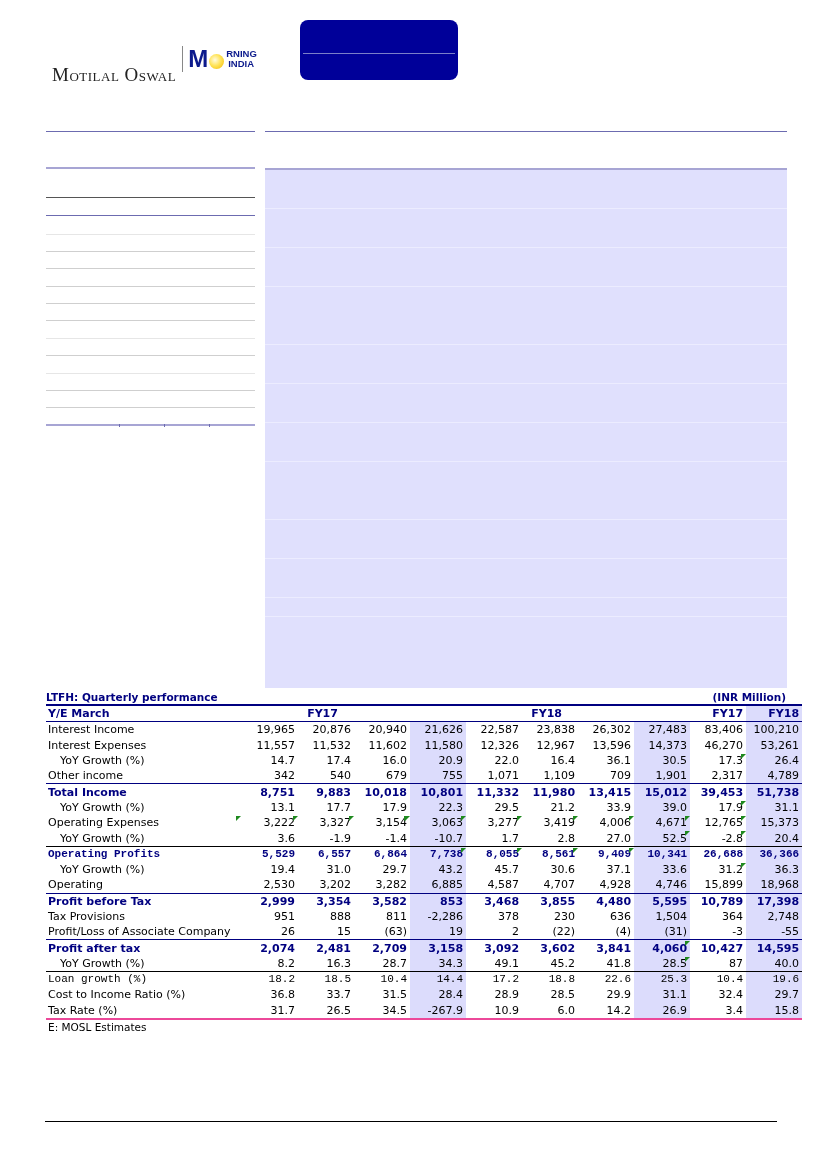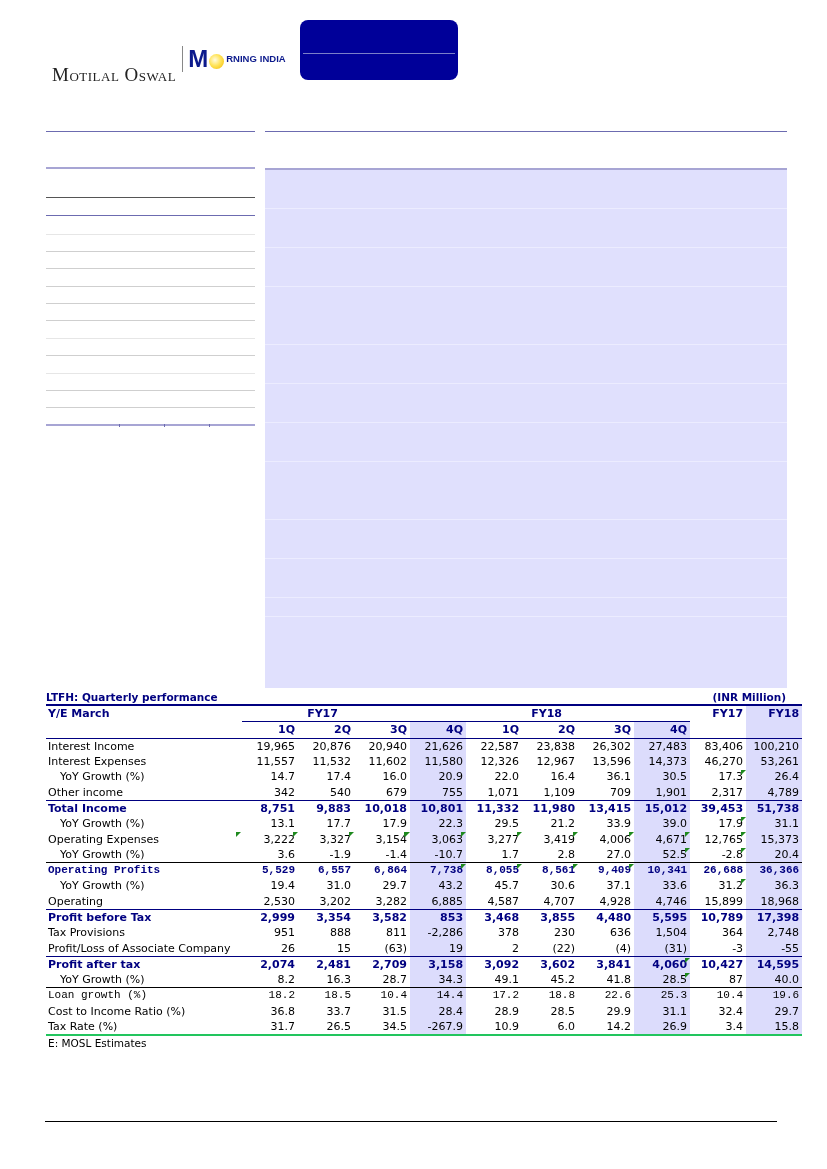--- a/index.html
+++ b/index.html
@@ -4,21 +4,21 @@
 <style>
   html, body { margin: 0; padding: 0; background: #ffffff; }
   body { width: 827px; height: 1169px; position: relative; overflow: hidden; font-family: "DejaVu Sans", "Liberation Sans", sans-serif; color: #000; }
 
   
   .brand { position: absolute; left: 52px; top: 44px; height: 30px; display: flex; align-items: center; }
   .brand-mo { font-family: "Liberation Serif", "DejaVu Serif", serif; font-size: 19px; letter-spacing: 0.5px; color: #222; font-variant: small-caps; margin-top: 32px; }
   .brand-sep { width: 1px; height: 26px; background: #888; margin: 0 5px 0 6px; }
   .brand-m { font-family: "Liberation Sans", sans-serif; font-weight: bold; font-size: 24px; color: #0c1a8c; line-height: 1; }
   .brand-sun { width: 15px; height: 15px; border-radius: 50%; background: radial-gradient(circle at 40% 40%, #fffbe0 0%, #ffe45a 45%, #f2b800 100%); margin: 0 1px; position: relative; top: 2px; }
-  .brand-stack { display: flex; flex-direction: row; font-family: "Liberation Sans", sans-serif; font-weight: bold; font-size: 9.5px; color: #0c1a8c; line-height: 10px; }
+  .brand-stack { display: flex; flex-direction: column; font-family: "Liberation Sans", sans-serif; font-weight: bold; font-size: 9.5px; color: #0c1a8c; line-height: 10px; }
   .brand-stack .r1 { margin-left: 1px; }
   .brand-stack .r2 { margin-left: 3px; }
 
   .hdr-box { position: absolute; left: 300px; top: 20px; width: 158px; height: 60px; background: #000099; border-radius: 8px; }
   .hdr-box .rule { position: absolute; left: 3px; right: 3px; top: 33px; height: 1px; background: #7b7fc8; }
   .lrule { position: absolute; left: 46px; width: 209px; height: 0; }
   .lr-thin-purple { border-top: 1.5px solid #6c6bb0; }
   .lr-thick-purple { border-top: 2px solid #a7a5d4; }
   .lr-dark { border-top: 1.5px solid #555; }
   .lr-light { border-top: 1.5px solid #e6e6e6; }
@@ -41,21 +41,21 @@
   table.q col.c-lbl { width: 196px; }
   table.q col.c-n { width: 56px; }
   .sh { background: #dcdcfc; }
   tr.hdr1 td { font-weight: bold; color: #000080; border-top: 2px solid #000080; }
   tr.hdr2 td { font-weight: bold; color: #000080; }
   tr.hdr2 td.ul { border-top: 1px solid #000080; }
   tr.first td { border-top: 1.5px solid #000080; }
   tr.bold td { font-weight: bold; color: #000080; }
   tr.rule-navy td { border-top: 1.5px solid #000080; }
   tr.rule-black td { border-top: 1.5px solid #000; font-family: Liberation Mono, monospace; }
-  tr.last td { border-bottom: 2px solid #22c55e; }
+  tr.last td { border-bottom: 2px solid #ec4899; }
   td.ind { padding-left: 14px !important; }
   .flag { position: relative; }
   .flag::after { content: ""; position: absolute; right: 0; top: 1px; border-top: 5px solid #1f8a1f; border-right: 5px solid transparent; }
   .flag-l::before { content: ""; position: absolute; left: -6px; top: 1px; border-top: 5px solid #1f8a1f; border-right: 5px solid transparent; }
   .note { font-size: 10.5px; height: 14px; line-height: 14px; padding-left: 2px; }
 
   
   .footer-rule { position: absolute; left: 45px; width: 732px; top: 1121px; border-top: 1.5px solid #000; }
 </style>
 </head>
@@ -134,33 +134,20 @@
         <col class="c-n">
     </colgroup>
     <tbody id="qbody">
       <tr class="hdr1">
         <td class="lbl">Y/E March</td>
         <td colspan="4" style="text-align:center"><span style="position:relative;left:-30px">FY17</span></td>
         <td colspan="4" style="text-align:center"><span style="position:relative;left:-30px">FY18</span></td>
         <td>FY17</td>
         <td class="sh">FY18</td>
       </tr>
-      <tr class="hdr2">
-        <td class="lbl"></td>
-        <td class="ul">1Q</td>
-        <td class="ul">2Q</td>
-        <td class="ul">3Q</td>
-        <td class="ul sh">4Q</td>
-        <td class="ul">1Q</td>
-        <td class="ul">2Q</td>
-        <td class="ul">3Q</td>
-        <td class="ul sh">4Q</td>
-        <td></td>
-        <td class="sh"></td>
-      </tr>
     <tr class="first">
           <td class="lbl">Interest Income</td>
           <td>19,965</td>
           <td>20,876</td>
           <td>20,940</td>
           <td class="sh">21,626</td>
           <td>22,587</td>
           <td>23,838</td>
           <td>26,302</td>
           <td class="sh">27,483</td>

